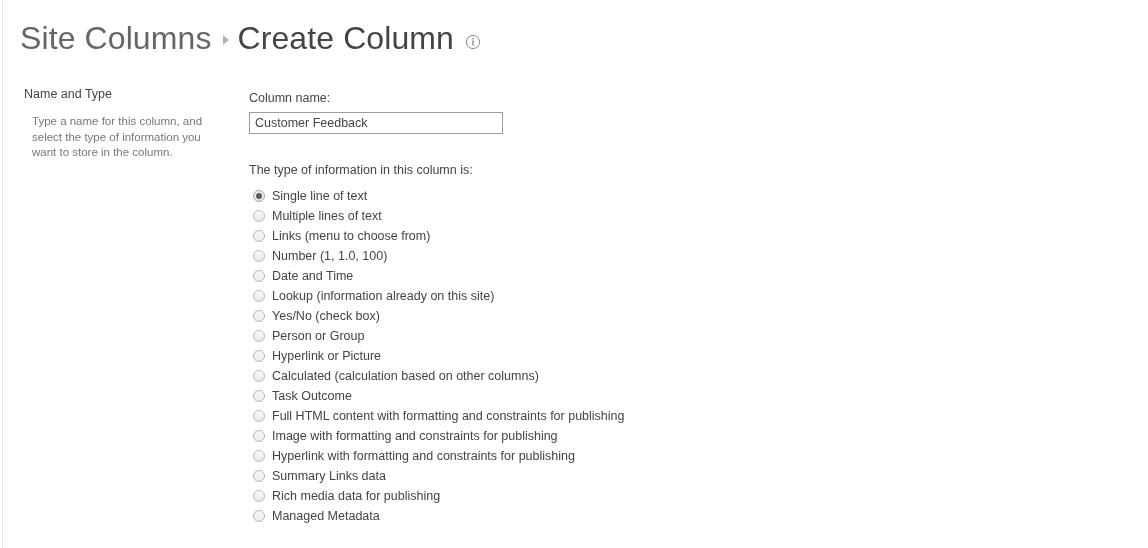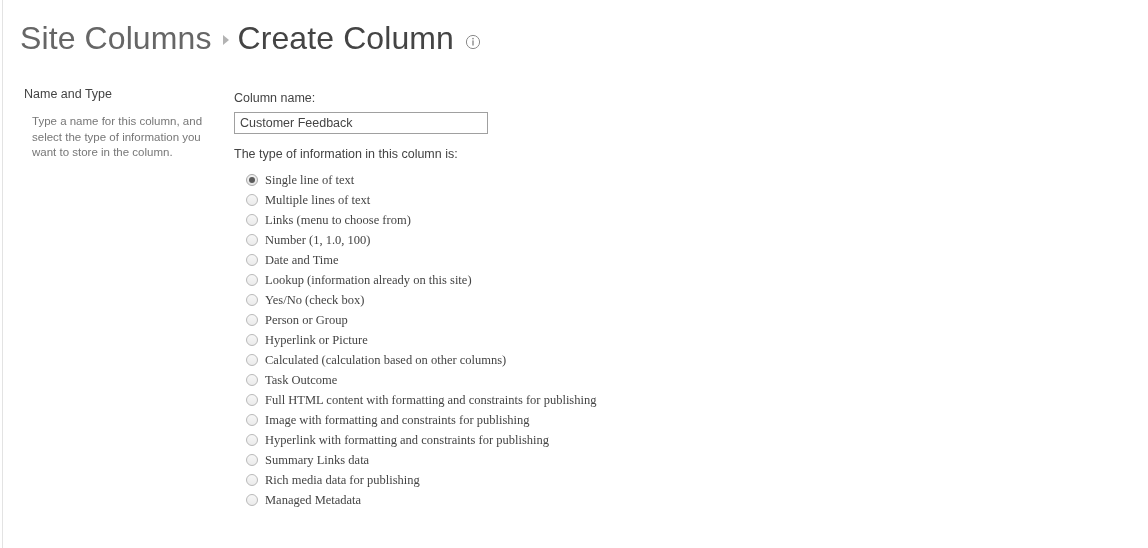--- a/index.html
+++ b/index.html
@@ -89,21 +89,21 @@
   .side-desc {
     font-size: 11.5px;
     color: #777777;
     line-height: 15.5px;
     margin: 8px;
   }
 
   
   .form-col {
     position: absolute;
-    left: 234px;
+    left: 249px;
     top: 90px;
     width: 700px;
   }
   .field-label {
     font-size: 12.5px;
     color: #444444;
     line-height: 16px;
     margin: 0 0 6px 0;
   }
   .text-input {
@@ -116,29 +116,28 @@
     font-size: 12.5px;
     color: #444444;
     padding: 1px 5px;
     outline: none;
     border-radius: 0;
   }
   .type-label {
     font-size: 12.5px;
     color: #444444;
     line-height: 16px;
-    margin: 12px 0 8px 0;
+    margin: 28px 0 8px 0;
   }
 
   
   .radio-list {
-    margin: 8px;
+    margin: 0;
     padding: 0;
     list-style: none;
-    font-family: Liberation Serif, serif;
   }
   .radio-row {
     display: flex;
     align-items: center;
     height: 20px;
     cursor: default;
   }
   .radio-mark {
     width: 12px;
     height: 12px;

